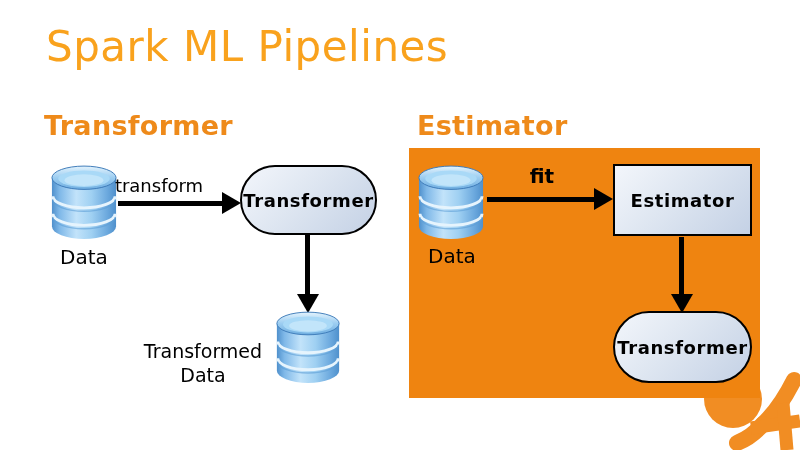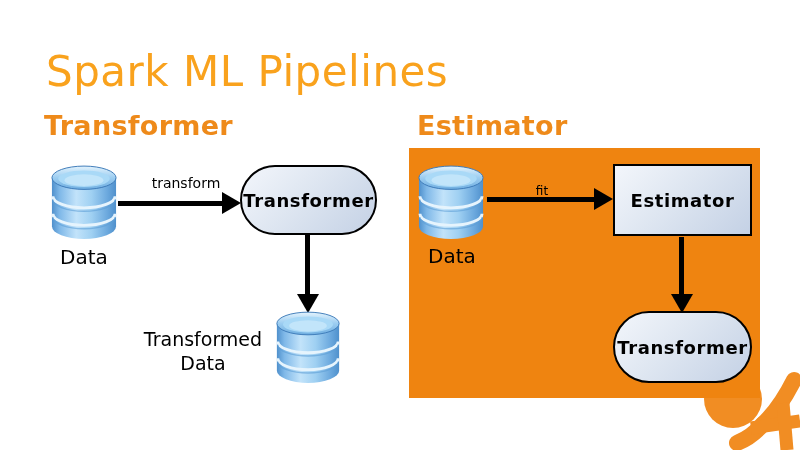--- a/index.html
+++ b/index.html
@@ -3,21 +3,21 @@
 <meta charset="utf-8">
 <style>
   html,body{margin:0;padding:0;background:#fff;}
   .slide{
     position:relative;width:800px;height:450px;background:#fff;overflow:hidden;
     font-family:"DejaVu Sans","Liberation Sans",sans-serif;
   }
 
   
   .title{
-    position:absolute;left:46px;top:47px;margin:0;
+    position:absolute;left:46px;top:22px;margin:0;
     font-size:42px;font-weight:400;letter-spacing:.5px;
     color:var(--title,#F9A21D);
   }
   .section-heading{
     position:absolute;margin:0;top:110px;
     font-size:27px;font-weight:700;letter-spacing:.3px;
     color:var(--heading,#EE8A1A);
   }
   .heading-left{left:44px;}
   .heading-right{left:417px;}
@@ -31,24 +31,24 @@
   }
   .stadium{border-radius:36px;}
   .node-stadium-left{left:240px;top:165px;width:137px;height:70px;}
   .node-rect{left:204px;top:16px;width:139px;height:72px;}
   .node-stadium-right{left:204px;top:163px;width:139px;height:72px;}
 
   
   .lbl{position:absolute;text-align:center;color:#000;}
   .lbl-bold{font-weight:400;}
   .lbl-data-left{left:40px;top:245px;width:88px;font-size:20px;}
-  .lbl-transform{left:134px;top:175px;width:104px;font-size:14px;}
-  .lbl-transformed{left:128px;top:328px;width:150px;font-size:19px;line-height:1.25;}
+  .lbl-transform{left:107px;top:175px;width:104px;font-size:18px;}
+  .lbl-transformed{left:128px;top:340px;width:150px;font-size:19px;line-height:1.25;}
   .lbl-data-right{left:5px;top:96px;width:76px;font-size:20px;}
-  .lbl-fit{left:78px;top:36px;width:110px;font-size:12px;}
+  .lbl-fit{left:78px;top:16px;width:110px;font-size:20px;font-weight:bold;}
 
   
   .shaft-h{position:absolute;height:5px;background:var(--arrow,#000);}
   .shaft-v{position:absolute;width:5px;background:var(--arrow,#000);}
   .head-right{position:absolute;width:0;height:0;
     border-top:11px solid transparent;border-bottom:11px solid transparent;
     border-left:19px solid var(--arrow,#000);}
   .head-down{position:absolute;width:0;height:0;
     border-left:11px solid transparent;border-right:11px solid transparent;
     border-top:19px solid var(--arrow,#000);}

